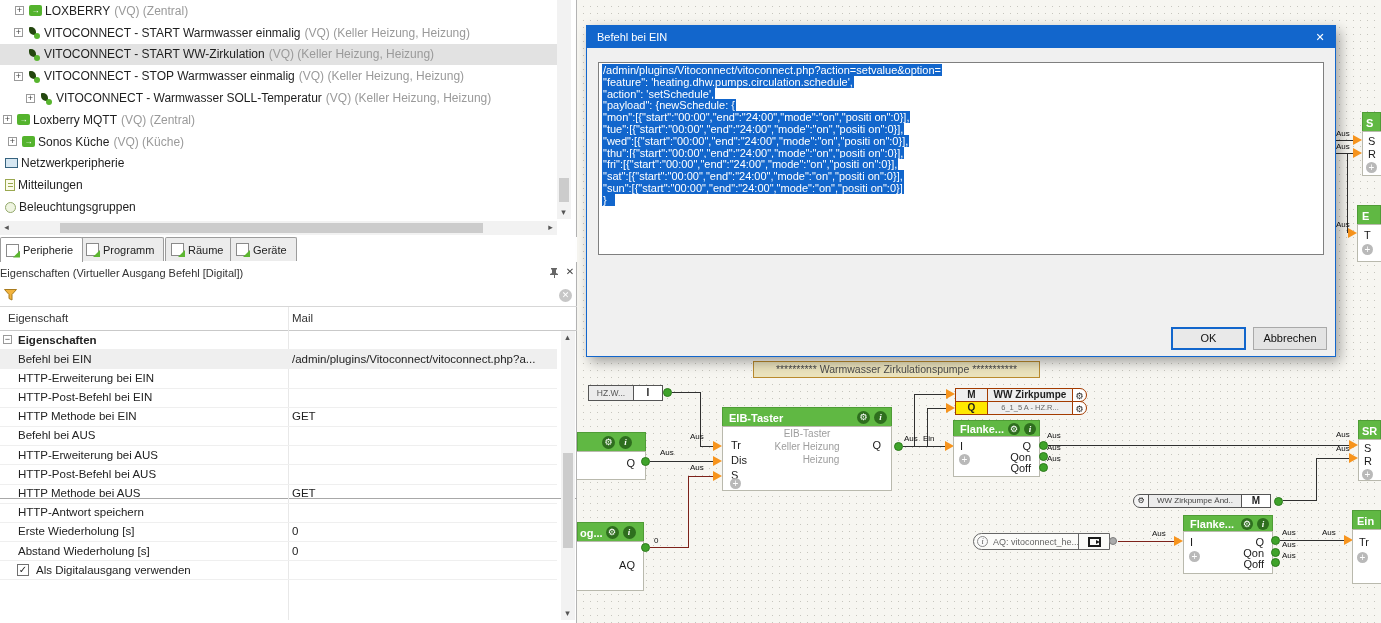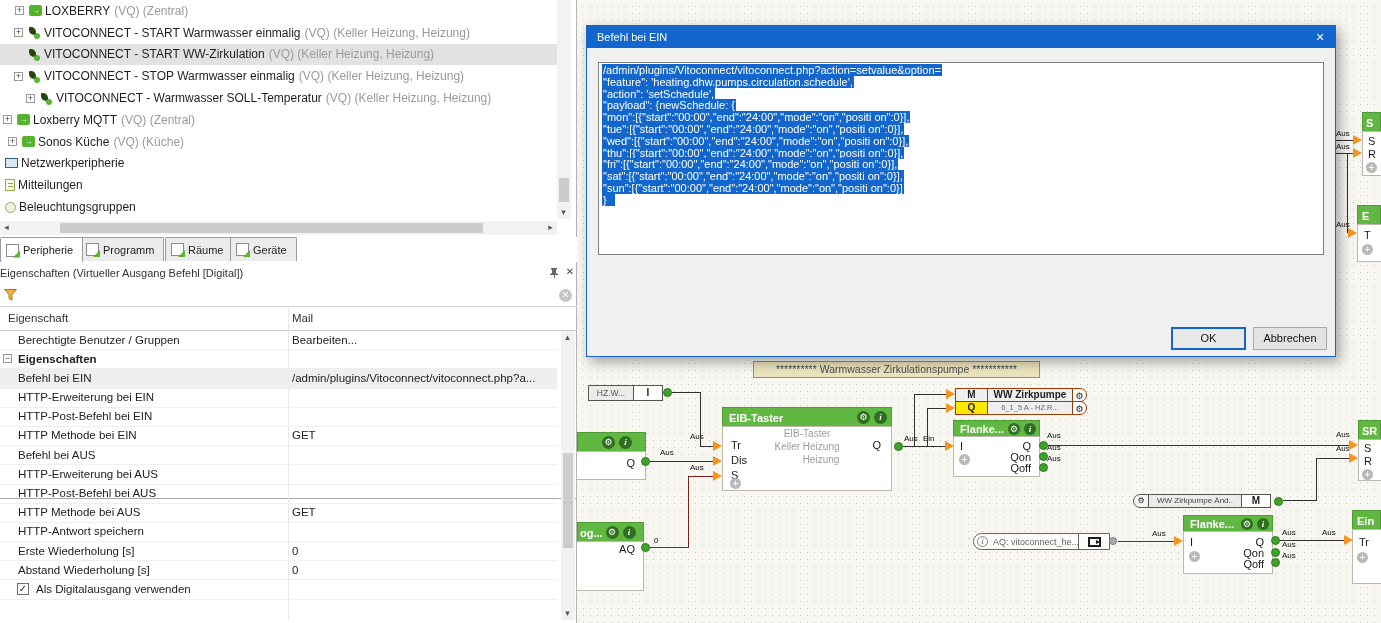--- a/index.html
+++ b/index.html
@@ -187,21 +187,21 @@
       <span class="io" style="right:10px;top:6px">Q</span>
     </div>
     <div class="gdot" style="left:64px;top:457px"></div>
 
     <div class="bheader" style="left:0;top:522px;width:67px;height:20px;padding-left:2px">
       <span style="overflow:hidden">og...</span>
       <span class="hic gear" style="margin-left:3px"></span>
       <span class="hic info"></span>
     </div>
     <div class="bbody" style="left:0;top:541px;width:67px;height:50px;border-left:none">
-      <span class="io" style="right:8px;top:2px">AQ</span>
+      <span class="io" style="right:8px;top:18px">AQ</span>
     </div>
     <div class="gdot" style="left:64px;top:543px"></div>
 
     <div class="bheader" style="left:145px;top:407px;width:170px;height:20px">
       <span>EIB-Taster</span>
       <span class="hic gear" style="margin-left:auto"></span>
       <span class="hic info" style="margin-right:4px"></span>
     </div>
     <div class="bbody" style="left:145px;top:426px;width:170px;height:65px">
       <span class="ctr" style="left:0;right:0;top:1px">EIB-Taster</span>
@@ -413,24 +413,20 @@
       <span class="clearbtn" style="left:559px;top:5px"></span>
     </div>
 
     <div id="phead">
       <span style="position:absolute;left:8px;top:5px">Eigenschaft</span>
       <span style="position:absolute;left:292px;top:5px">Mail</span>
     </div>
     <div id="pcoldiv"></div>
 
     <div id="prows">
-      <div class="prow">
-        <span class="plbl">Berechtigte Benutzer / Gruppen</span>
-        <span class="pval">Bearbeiten...</span>
-      </div>
       <div class="prow group">
         <span class="gexp m"></span>
         <span class="plbl">Eigenschaften</span>
       </div>
       <div class="prow sel">
         <span class="plbl">Befehl bei EIN</span>
         <span class="pval">/admin/plugins/Vitoconnect/vitoconnect.php?a...</span>
       </div>
       <div class="prow">
         <span class="plbl">HTTP-Erweiterung bei EIN</span>

